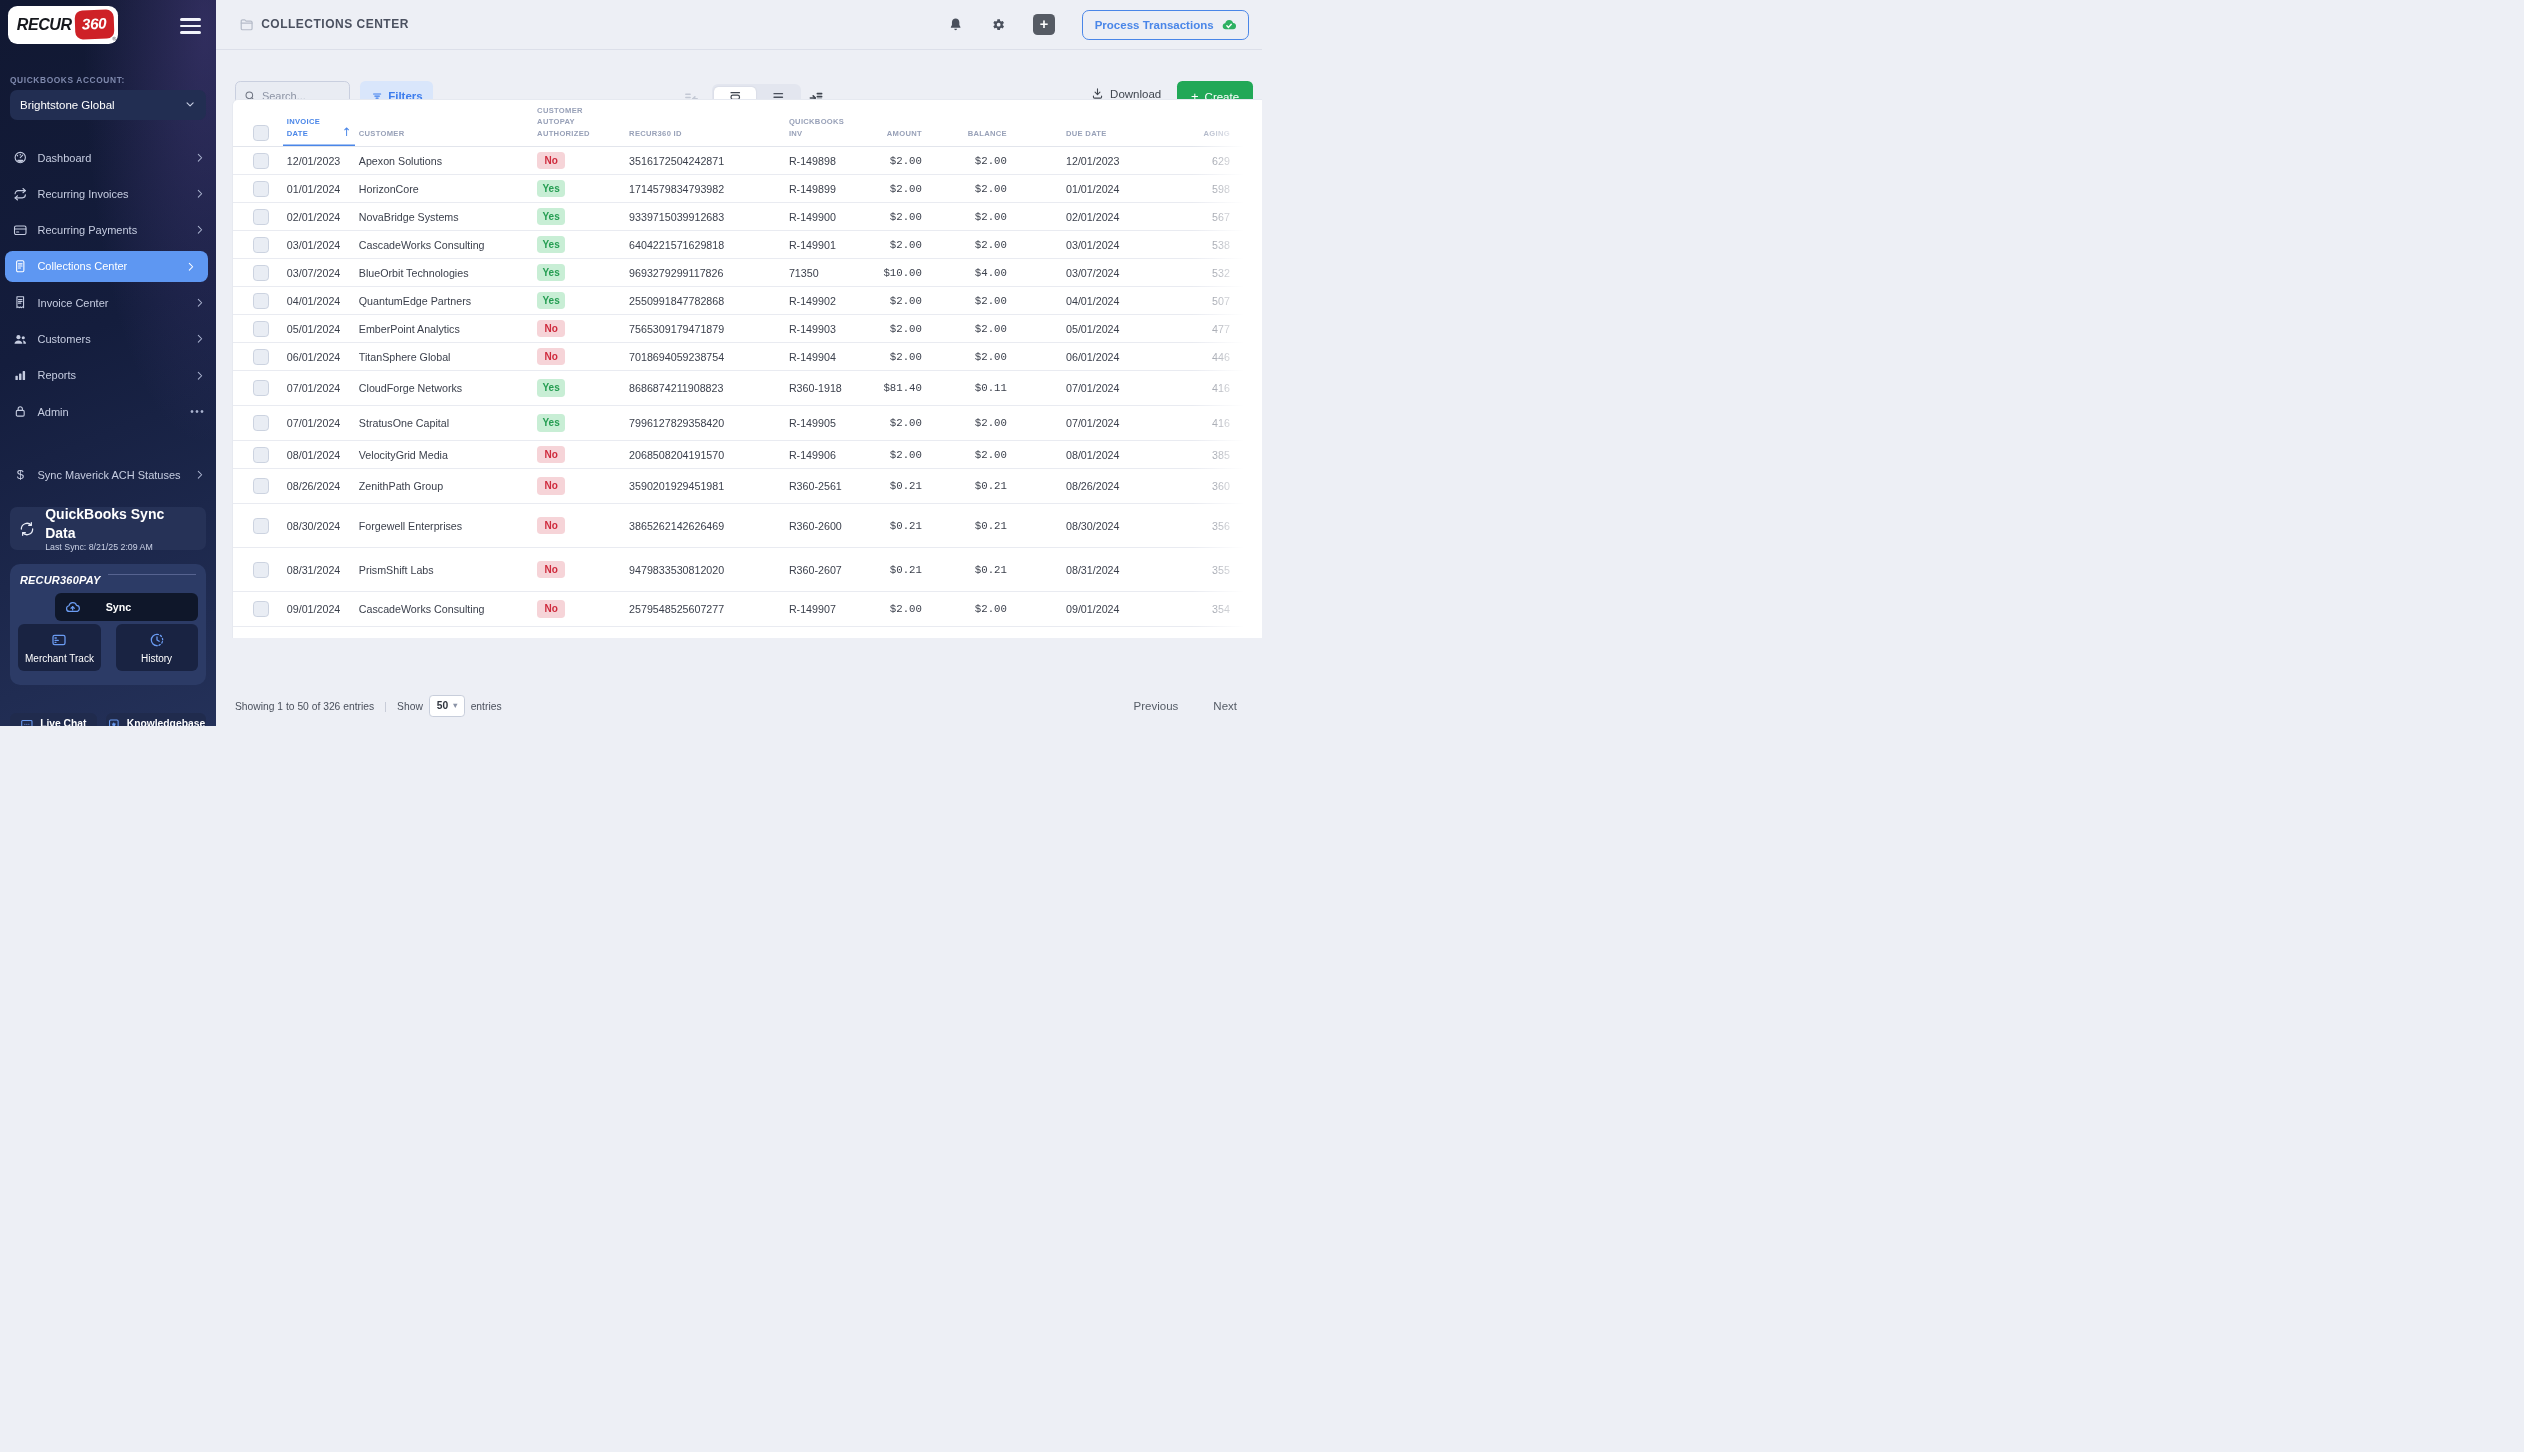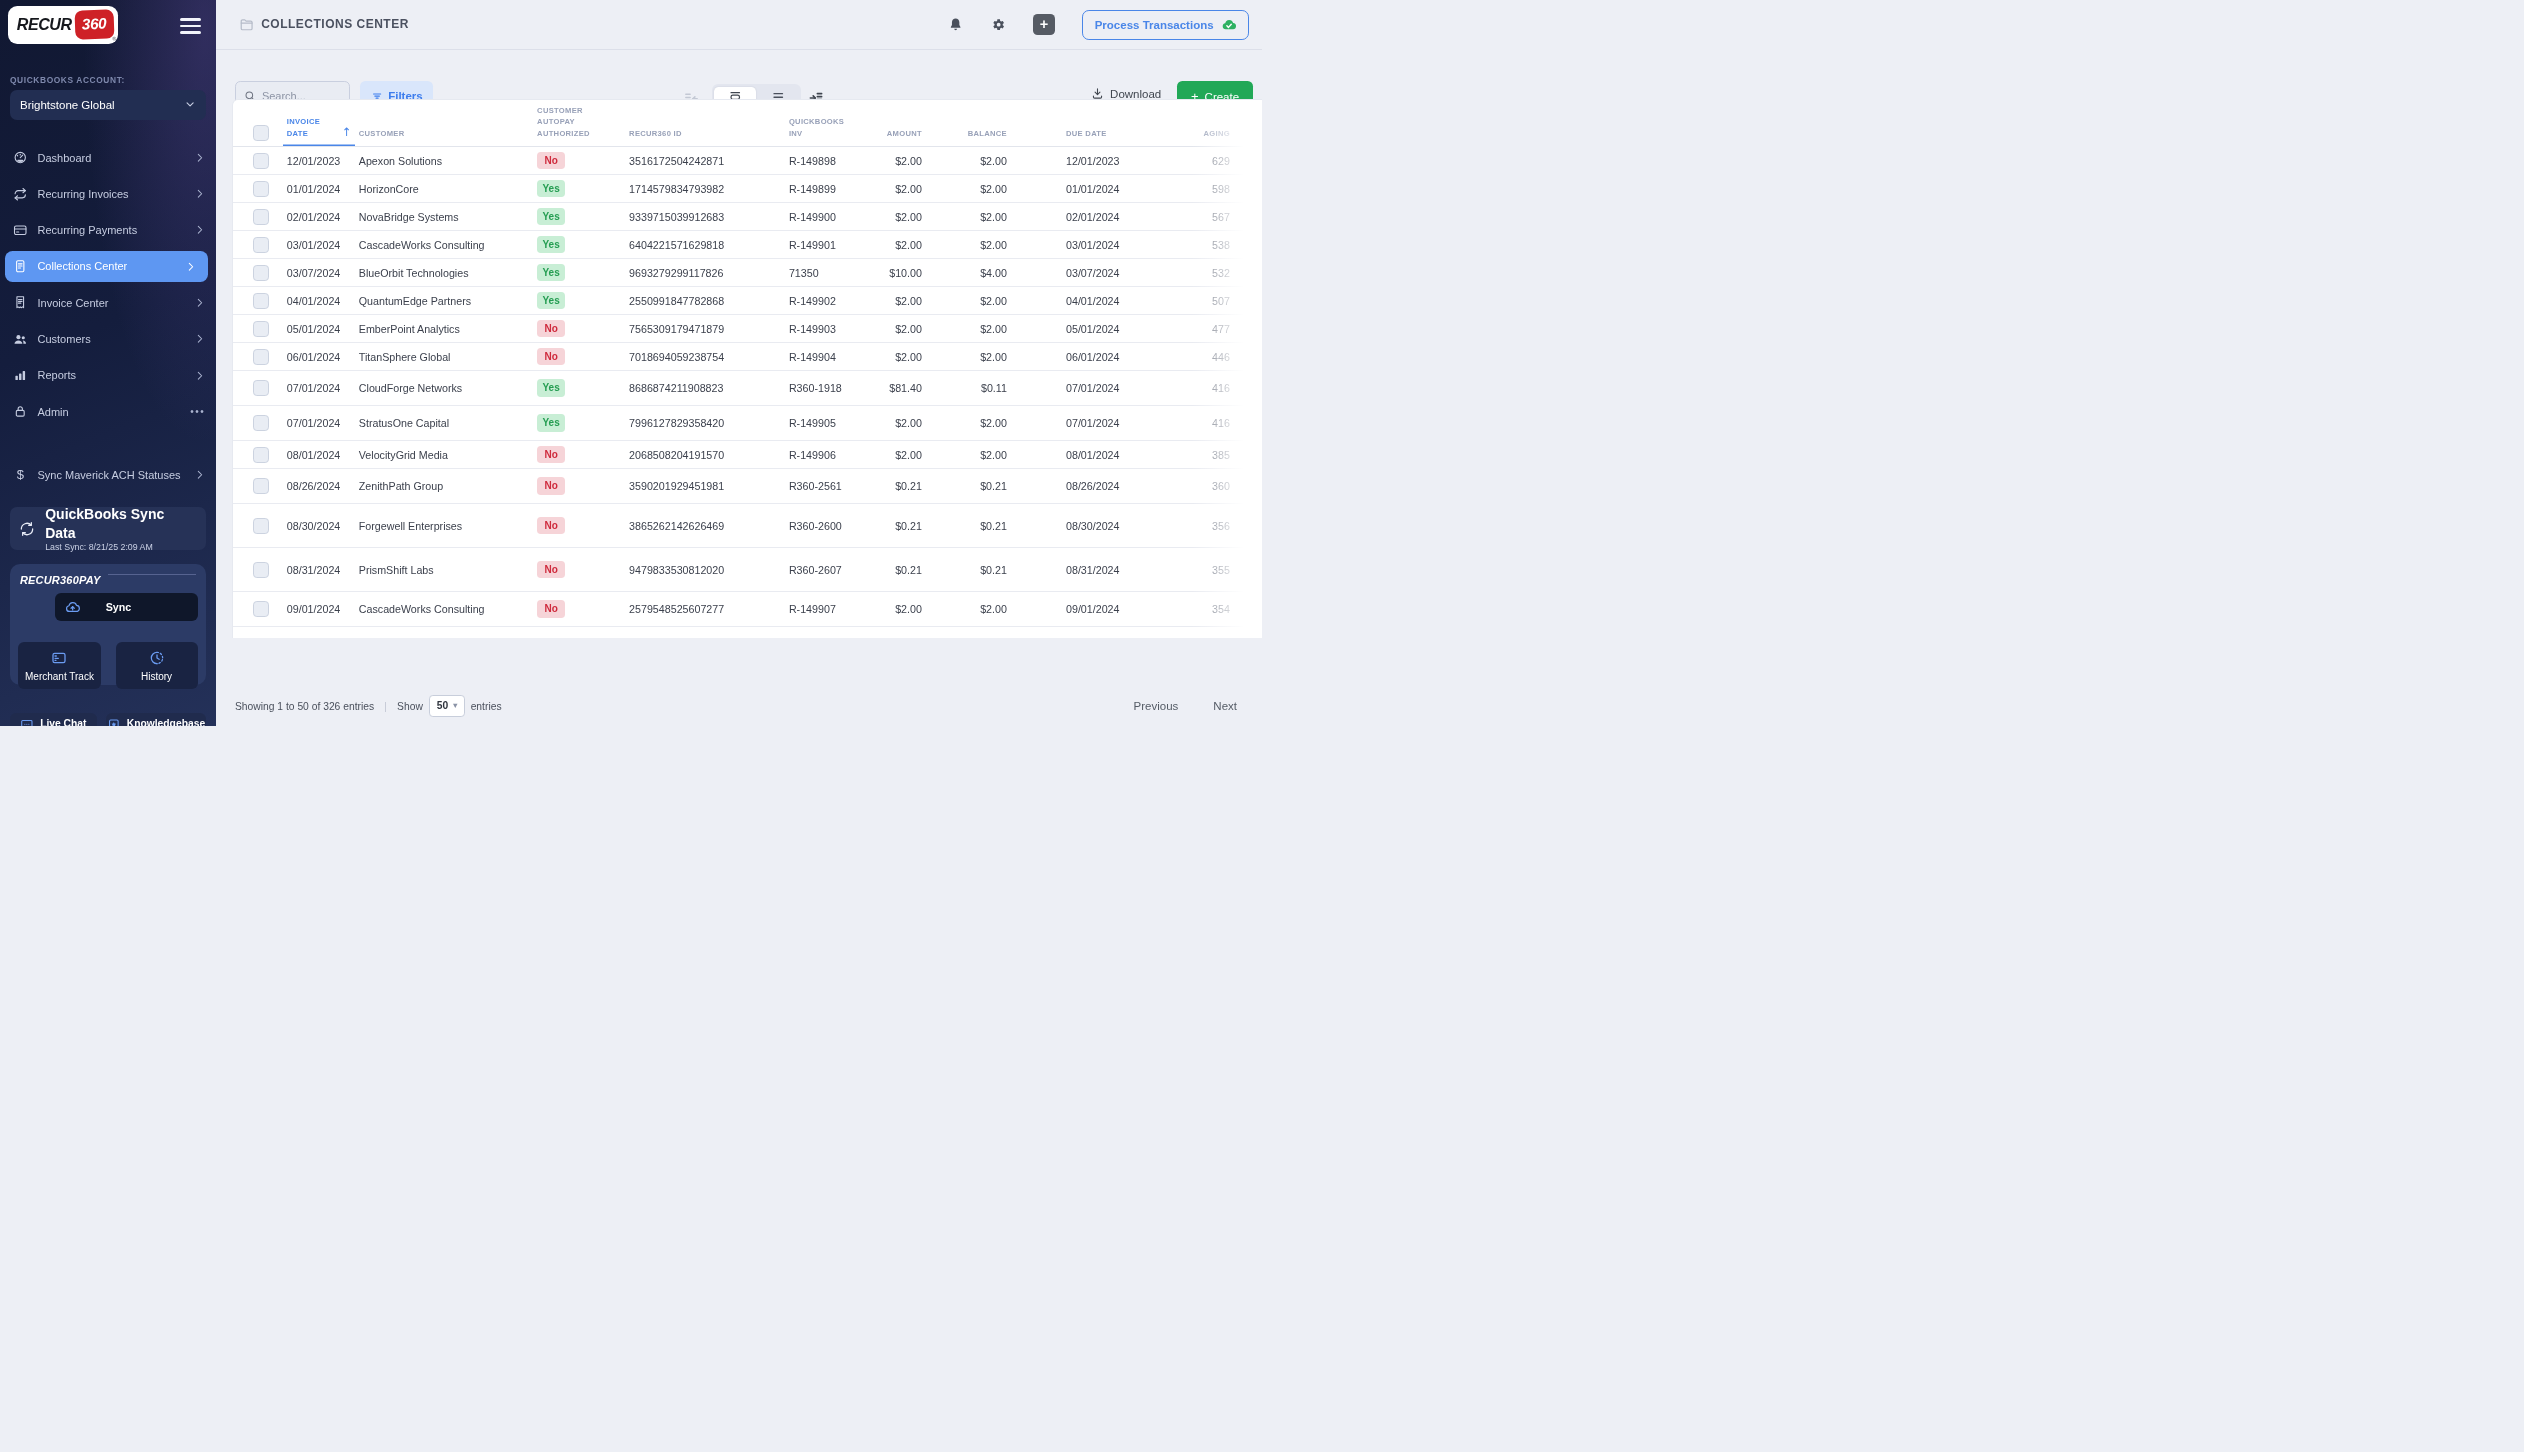--- a/index.html
+++ b/index.html
@@ -45,21 +45,21 @@
   .qb-sync-sub { color:#c9d0e4; font-size:8.8px; }
   .pay-panel { position:absolute; left:10px; top:564px; width:196px; height:121px; background:#2c3b66;
     border-radius:10px; padding:8.4px 8.4px; }
   .pay-title-row { display:flex; gap:7.6px; margin:1.5px 1.5px 7.6px 1.5px; }
   .pay-title { color:#fff; font-style:italic; font-weight:800; font-size:11px; letter-spacing:0.2px; white-space:nowrap; }
   .pay-line { flex:1; height:0.8px; background:#566390; }
   .pay-sync-btn { height:28px; background:#0f172a; border-radius:6.1px; display:flex; align-items:center;
     padding:0 10px; gap:25px; color:#fff; font-size:10.7px; font-weight:bold; cursor:pointer;margin-left:37px; }
   .pay-sync-btn .mi-icon { color:#6b9cf2; margin:0; width:15.3px; height:15.3px; }
   .pay-sync-btn .mi-icon svg{ width:15.3px; height:15.3px; }
-  .pay-tiles { display:grid; grid-template-columns:1fr 1fr; gap:15px; margin-top:21px; }
+  .pay-tiles { display:grid; grid-template-columns:1fr 1fr; gap:15px; margin-top:3px; }
   .pay-tile { height:47px; background:#192342; border-radius:6.1px; display:flex; flex-direction:column;
     align-items:center; justify-content:center; gap:4.6px; color:#fff; font-size:10px; cursor:pointer; }
   .pay-tile .mi-icon { color:#6b9cf2; margin:0; width:16px; height:16px; }
   .pay-tile .mi-icon svg { width:16px; height:16px; }
   .bottom-links { position:absolute; left:10px; top:713px; width:196px; display:grid; grid-template-columns:1fr 1.15fr; gap:9.2px; }
   .bottom-tile { height:46px; background:#202b4d; border-radius:6.1px; display:flex; align-items:flex-start;
     justify-content:center; gap:6.1px; padding-top:4.6px; color:#fff; font-size:10.3px; font-weight:bold; cursor:pointer; }
   .bottom-tile .mi-icon { color:#6b9cf2; margin:0; width:13.7px; height:13.7px; }
   .bottom-tile .mi-icon svg { width:13.7px; height:13.7px; }
 
@@ -129,21 +129,21 @@
   .trow { border-bottom:0.8px solid #e9ebf1; align-items:center; height:28px; font-size:10.7px; color:#3c414d; }
   .trow.tall { height:35px; }
   .trow.taller { height:44px; }
   .td { display:flex; align-items:center; white-space:nowrap; overflow:hidden; }
   .td.col-cb { padding-left:20px; }
   .td.col-date { padding-left:3.8px; }
   .td.col-cust { padding-left:3.8px; }
   .td.col-autopay { padding-left:6.1px; }
   .td.col-rid { padding-left:6.1px; }
   .td.col-qb { padding-left:6.9px; }
-  .td.col-amt, .td.col-bal { justify-content:flex-end; padding-right:6.1px; }
+  .td.col-amt, .td.col-bal { justify-content:flex-end; padding-right:6.1px;font-family:Liberation Mono, monospace; }
   .td.col-due { padding-left:53px; }
   .td.col-aging { justify-content:flex-end; padding-right:6.1px; color:#6c7280; }
   .badge { display:inline-block; min-width:28px; text-align:center; padding:3.1px 4.6px; border-radius:3.8px;
     font-size:10px; font-weight:bold; line-height:1.15; }
   .badge.yes { background:#c8eed5; color:#259d52; }
   .badge.no { background:#f6d4d8; color:#cf2b3d; }
   .edge-fade { position:absolute; top:0; bottom:0; left:959px; width:95px; pointer-events:none;
     background:linear-gradient(to right, rgba(255,255,255,0), #ffffff 55%); }
 
   

